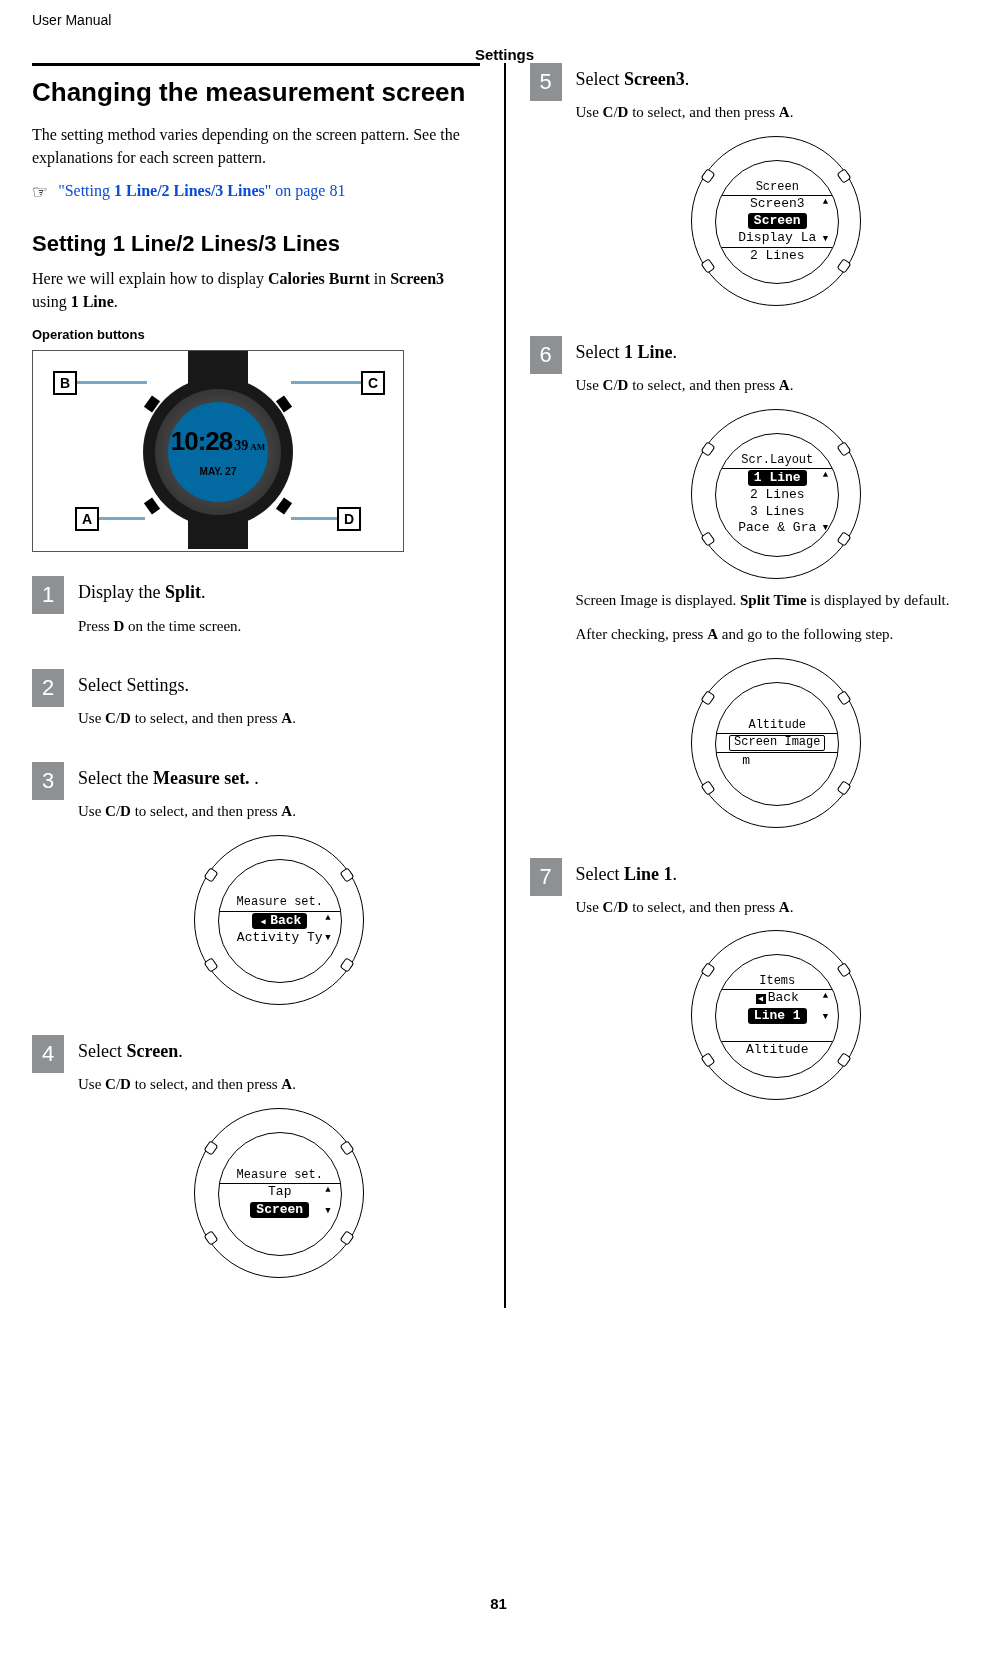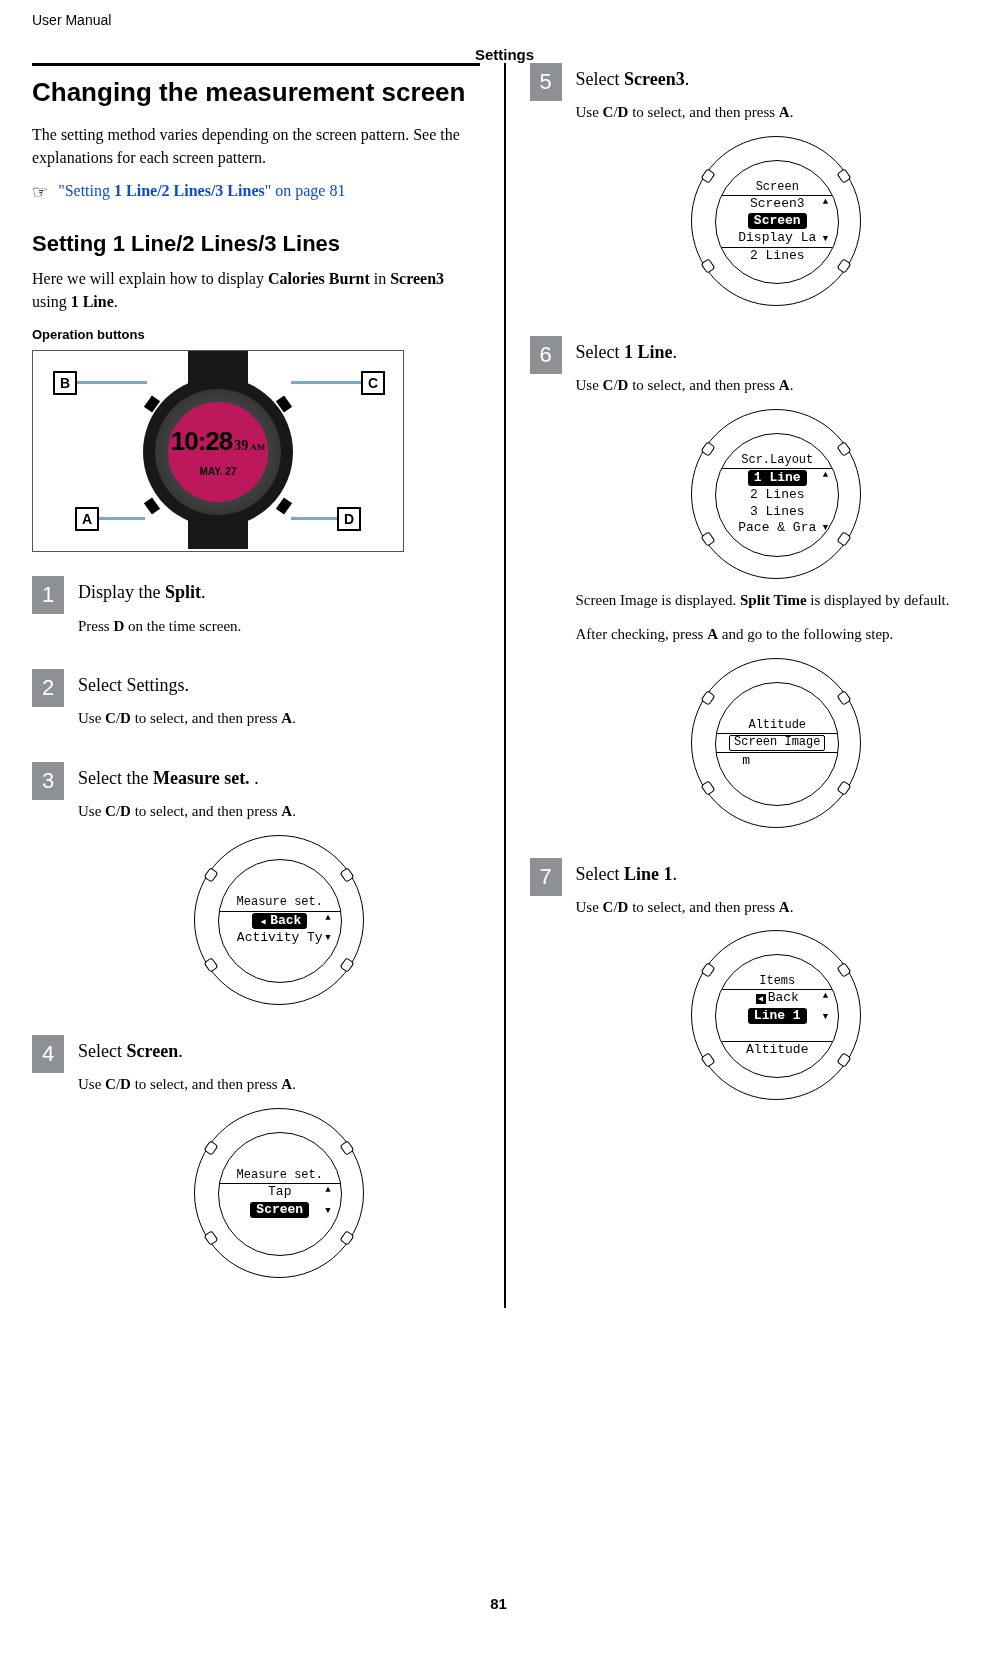--- a/index.html
+++ b/index.html
@@ -149,21 +149,21 @@
     border-radius: 50%;
     background: radial-gradient(#666, #222);
     left: 12px;
     top: 30px;
   }
   .dial {
     position: absolute;
     width: 100px;
     height: 100px;
     border-radius: 50%;
-    background: #be185d;
+    background: #0369a1;
     left: 25px;
     top: 43px;
     display: flex;
     flex-direction: column;
     align-items: center;
     justify-content: center;
   }
   .dial .big-time {
     font-family: Arial, Helvetica, sans-serif;
     font-size: 26px;

